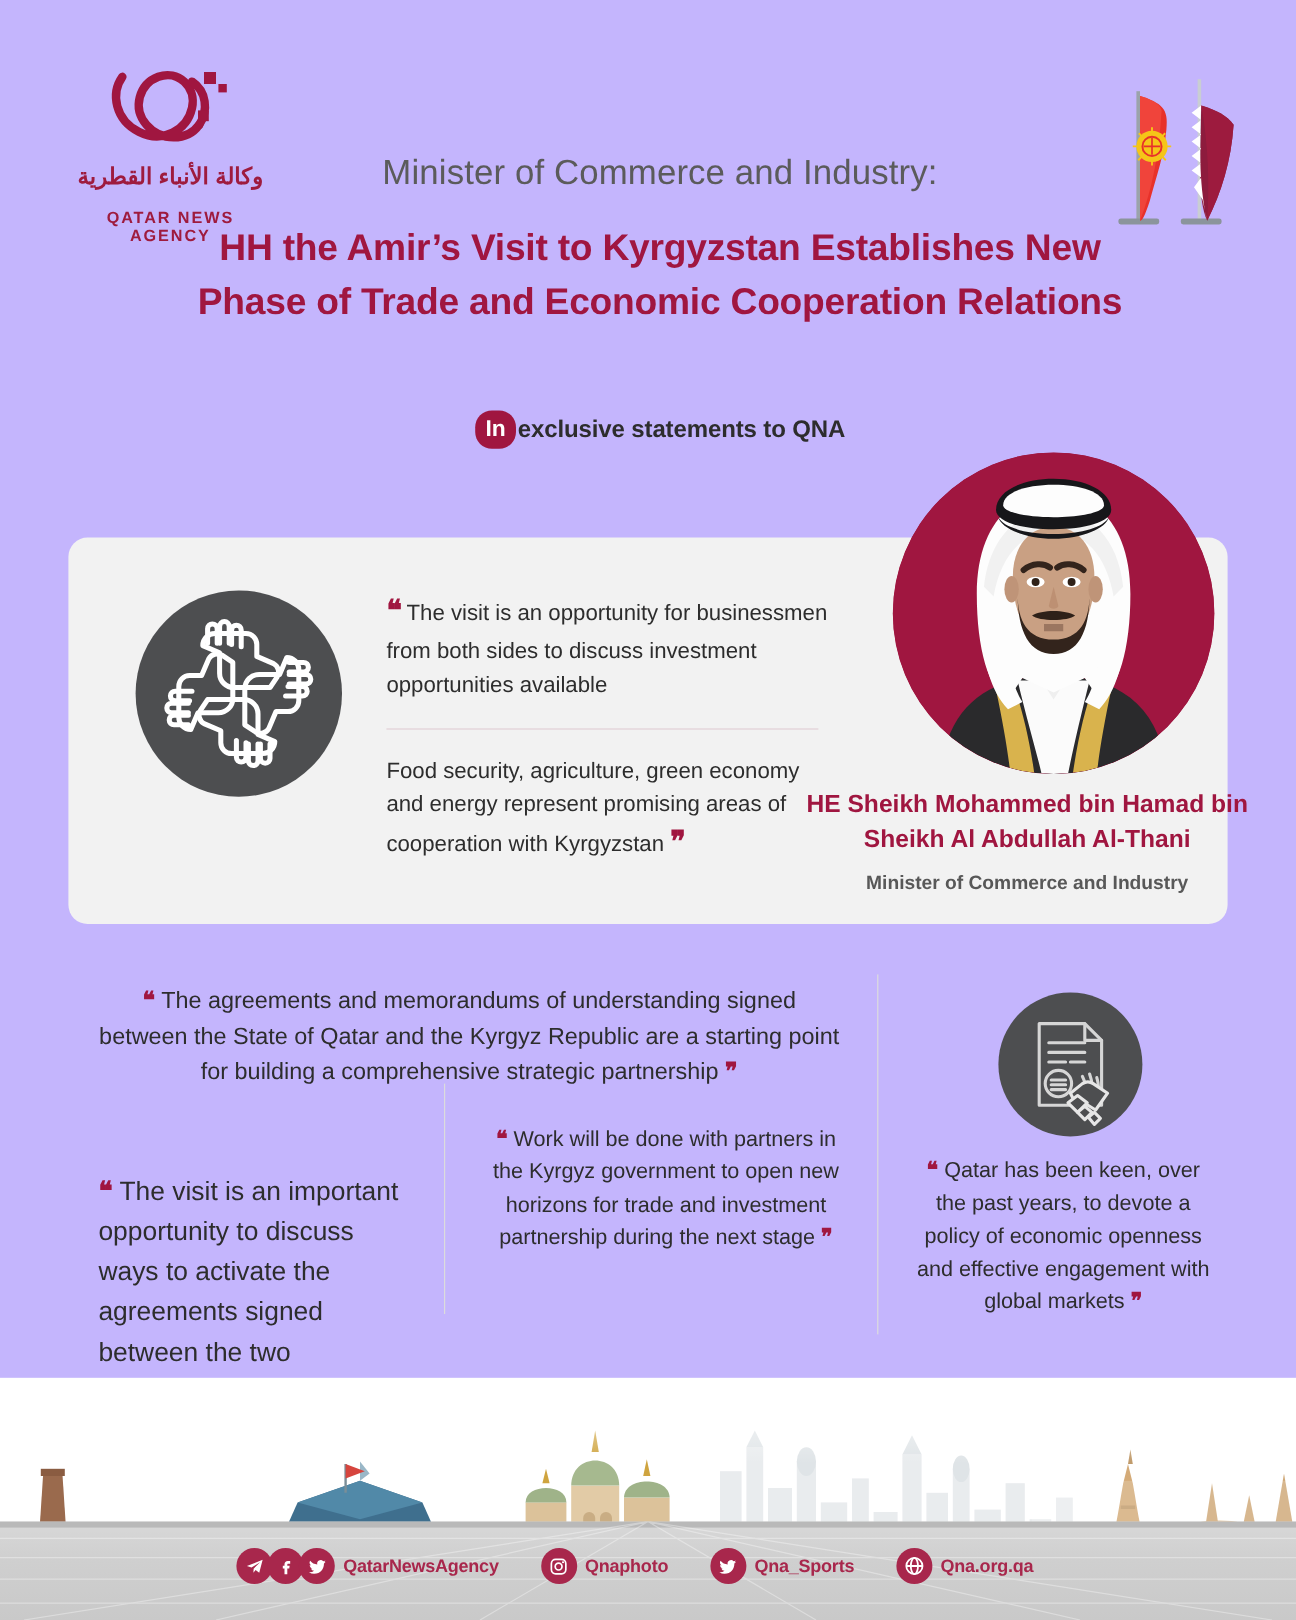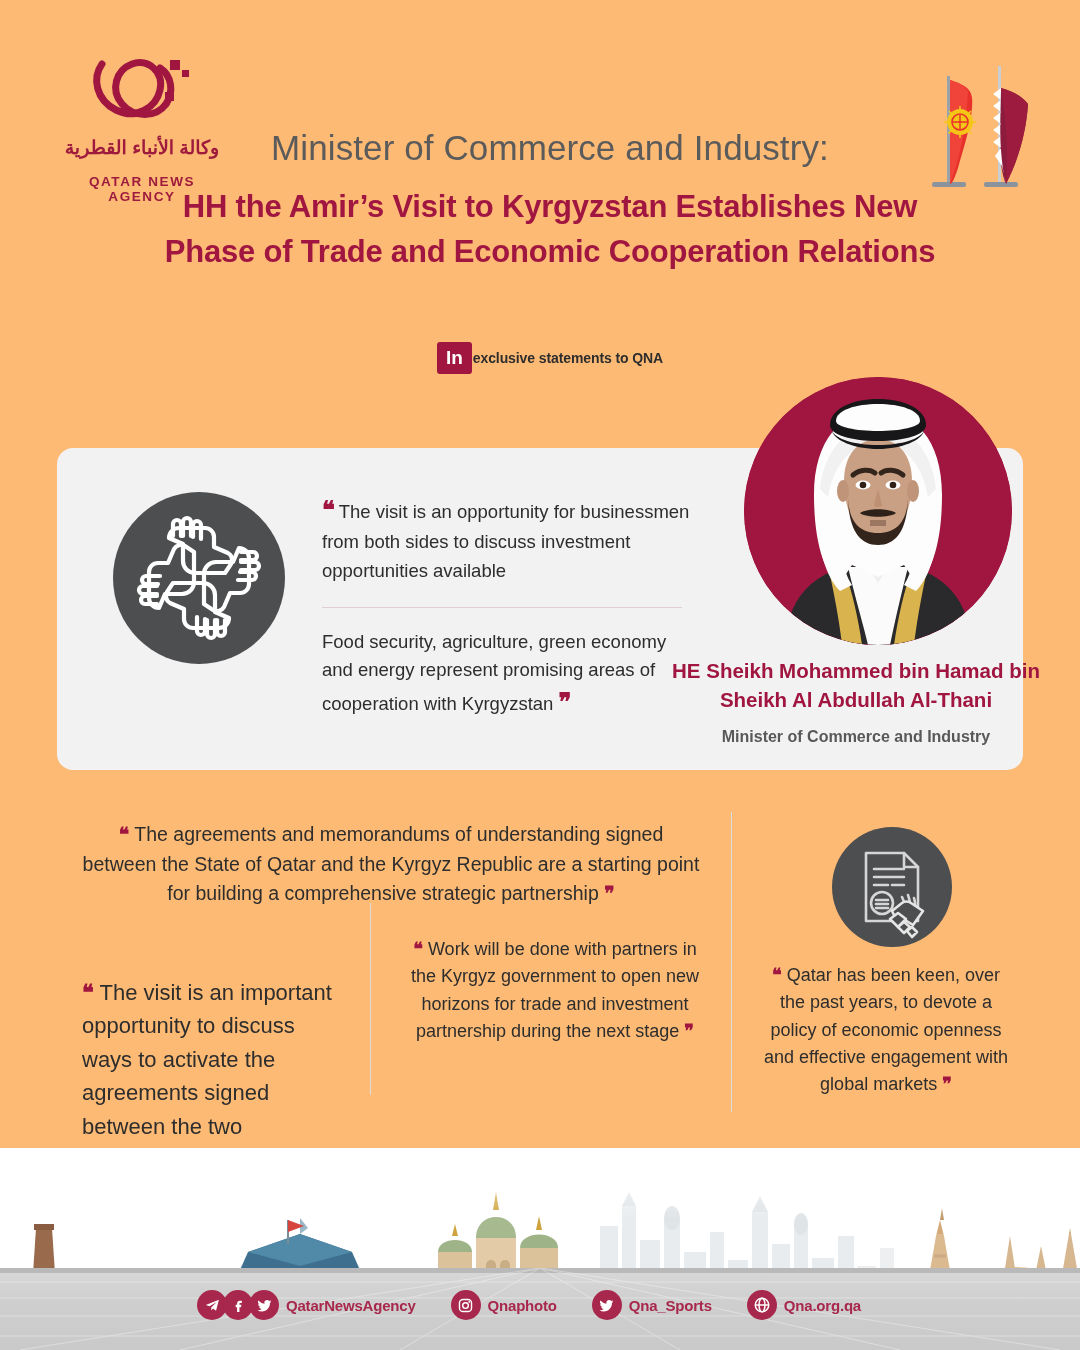--- a/index.html
+++ b/index.html
@@ -3,45 +3,45 @@
 <meta charset="utf-8">
 <style>
   * { margin:0; padding:0; box-sizing:border-box; }
   html,body { width:1080px; height:1350px; }
   body {
     font-family:"Liberation Sans", sans-serif;
     background:#ffffff;
     position:relative;
     overflow:hidden;
   }
-  .page { position:absolute; inset:0; width:1080px; height:1350px; background:#fdba74;text-decoration:underline; }
+  .page { position:absolute; inset:0; width:1080px; height:1350px; background:#c4b5fd;text-decoration:underline; }
 
   
   .logo { position:absolute; left:57px; top:48px; width:170px; text-align:center; }
   .logo-mark { width:120px; height:88px; margin:0 auto; display:block; }
   .logo-ar { font-size:19px; color:#9e1b3e; font-weight:bold; letter-spacing:0px;
              direction:rtl; line-height:1.1; margin-top:2px; }
   .logo-en { font-size:13.5px; color:#9e1b3e; font-weight:bold; letter-spacing:1.6px;
              margin-top:15px; }
 
   
   .flags { position:absolute; right:38px; top:48px; width:132px; height:152px; }
 
   
   .kicker { position:absolute; left:190px; top:128px; width:720px; text-align:center;
-            font-size:35px; color:#5b5b5b; font-weight:normal; letter-spacing:0.1px; }
+            font-size:29px; color:#5b5b5b; font-weight:normal; letter-spacing:0.1px; }
   .headline { position:absolute; left:150px; top:185px; width:800px; text-align:center;
               font-size:31px; line-height:1.44; color:#a01640; font-weight:bold;
               letter-spacing:-0.2px; }
   .badge-row { position:absolute; left:150px; top:342px; width:800px; text-align:center;
                font-size:0; }
   .badge-in { display:inline-block; background:#a01640; color:#fff; font-size:19px;
-              font-weight:bold; border-radius:3px; padding:6px 9px 7px 9px;
+              font-weight:bold; border-radius:14px; padding:6px 9px 7px 9px;
               line-height:1; vertical-align:middle; }
-  .badge-txt { display:inline-block; font-size:14px; font-weight:bold; color:#2d2d2d;
+  .badge-txt { display:inline-block; font-size:20px; font-weight:bold; color:#2d2d2d;
                vertical-align:middle; margin-left:1px; letter-spacing:-0.1px; }
 
   
   .card { position:absolute; left:57px; top:448px; width:966px; height:322px;
           background:#f2f2f2; border-radius:16px; }
   .hands-circle { position:absolute; left:113px; top:492px; width:172px; height:172px;
                   border-radius:50%; background:#4d4e50; }
   .hands-circle svg { position:absolute; inset:0; }
 
   .card-quotes { position:absolute; left:322px; top:492px; width:380px; }

